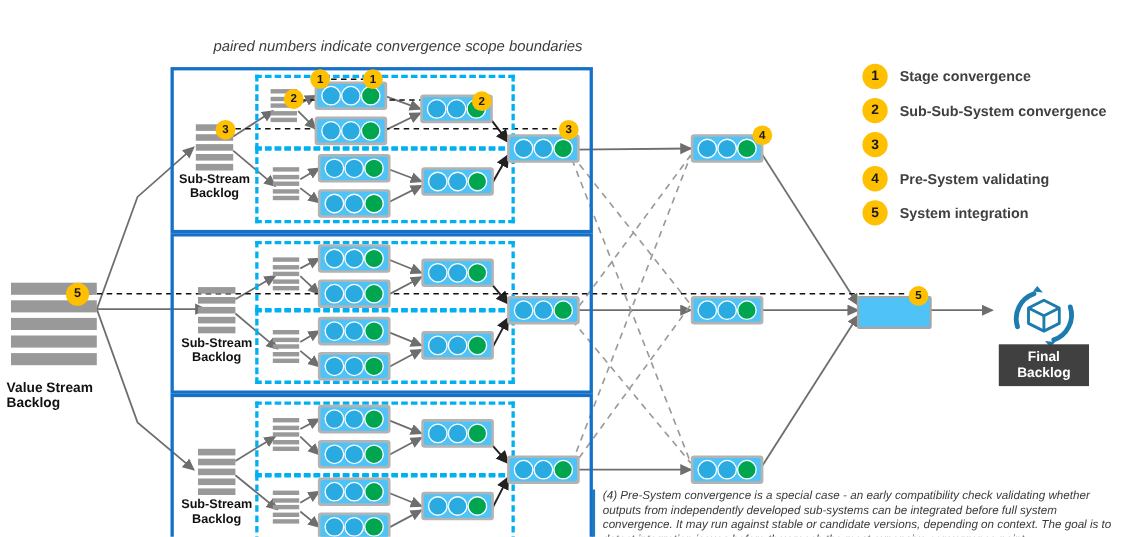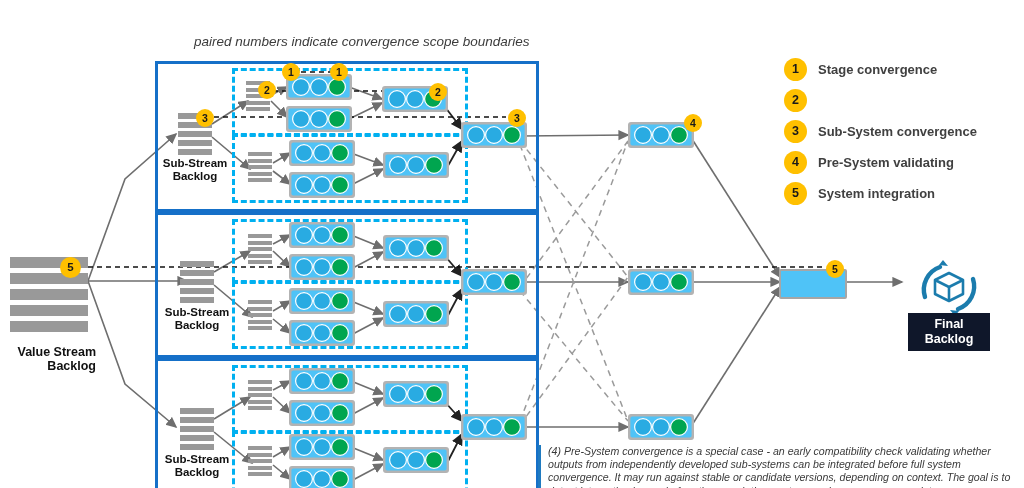--- a/index.html
+++ b/index.html
@@ -4,40 +4,40 @@
 <style>
   html,body{margin:0;padding:0;background:#ffffff;}
   body{width:1024px;height:488px;position:relative;overflow:hidden;
        font-family:"Liberation Sans","DejaVu Sans",sans-serif;}
   #stage{position:absolute;left:0;top:0;width:1024px;height:488px;margin-top:29px;}
   svg.layer{position:absolute;left:0;top:0;width:1024px;height:488px;}
   .abs{position:absolute;}
 
   .caption{font-style:italic;font-size:13.5px;color:#3c3c3c;white-space:nowrap;}
 
-  .vs-label{font-size:12.5px;font-weight:bold;color:#111;text-align:right;
+  .vs-label{font-size:12.5px;font-weight:bold;color:#111;text-align:left;
             line-height:14px;white-space:nowrap;}
   .ss-label{font-size:11.5px;font-weight:bold;color:#111;text-align:center;
             line-height:13px;white-space:nowrap;}
 
   .badge{width:21px;height:21px;border-radius:50%;background:#FFC000;
          color:#1a1a1a;font-size:11.5px;font-weight:bold;line-height:21px;
          text-align:center;}
   .badge.sm{width:18px;height:18px;line-height:18px;font-size:10.5px;}
 
   .legend-row{display:flex;align-items:center;gap:11px;height:31px;}
   .legend-badge{width:23px;height:23px;border-radius:50%;background:#FFC000;
        color:#1a1a1a;font-size:12.5px;font-weight:bold;line-height:23px;
        text-align:center;flex:none;}
   .legend-text{font-size:13px;font-weight:bold;color:#404040;white-space:nowrap;}
 
   .footnote{font-style:italic;font-size:10.6px;color:#3a3a3a;line-height:13.2px;
             border-left:3px solid #1f7ac0;padding-left:7px;}
 
-  .fp-label{background:#0f172a;color:#ffffff;font-size:12.5px;font-weight:bold;
+  .fp-label{background:#404040;color:#ffffff;font-size:12.5px;font-weight:bold;
             text-align:center;line-height:15px;padding:4px 0;}
   .sys-box{background:#4FC3F7;border:2px solid #a6a6a6;border-radius:2px;}
 </style>
 </head>
 <body>
 
 <div id="stage">
 
   <svg class="layer" viewBox="0 0 1024 488">
     <defs>
@@ -324,24 +324,24 @@
     <div>Backlog</div>
   </div>
 
   <div class="abs" style="left:784px;top:25px;">
     <div class="legend-row">
       <div class="legend-badge">1</div>
       <div class="legend-text">Stage convergence</div>
     </div>
     <div class="legend-row">
       <div class="legend-badge">2</div>
+      <div class="legend-text">Sub-Sub-System convergence</div>
     </div>
     <div class="legend-row">
       <div class="legend-badge">3</div>
-      <div class="legend-text">Sub-System convergence</div>
     </div>
     <div class="legend-row">
       <div class="legend-badge">4</div>
       <div class="legend-text">Pre-System validating</div>
     </div>
     <div class="legend-row">
       <div class="legend-badge">5</div>
       <div class="legend-text">System integration</div>
     </div>
   </div>

